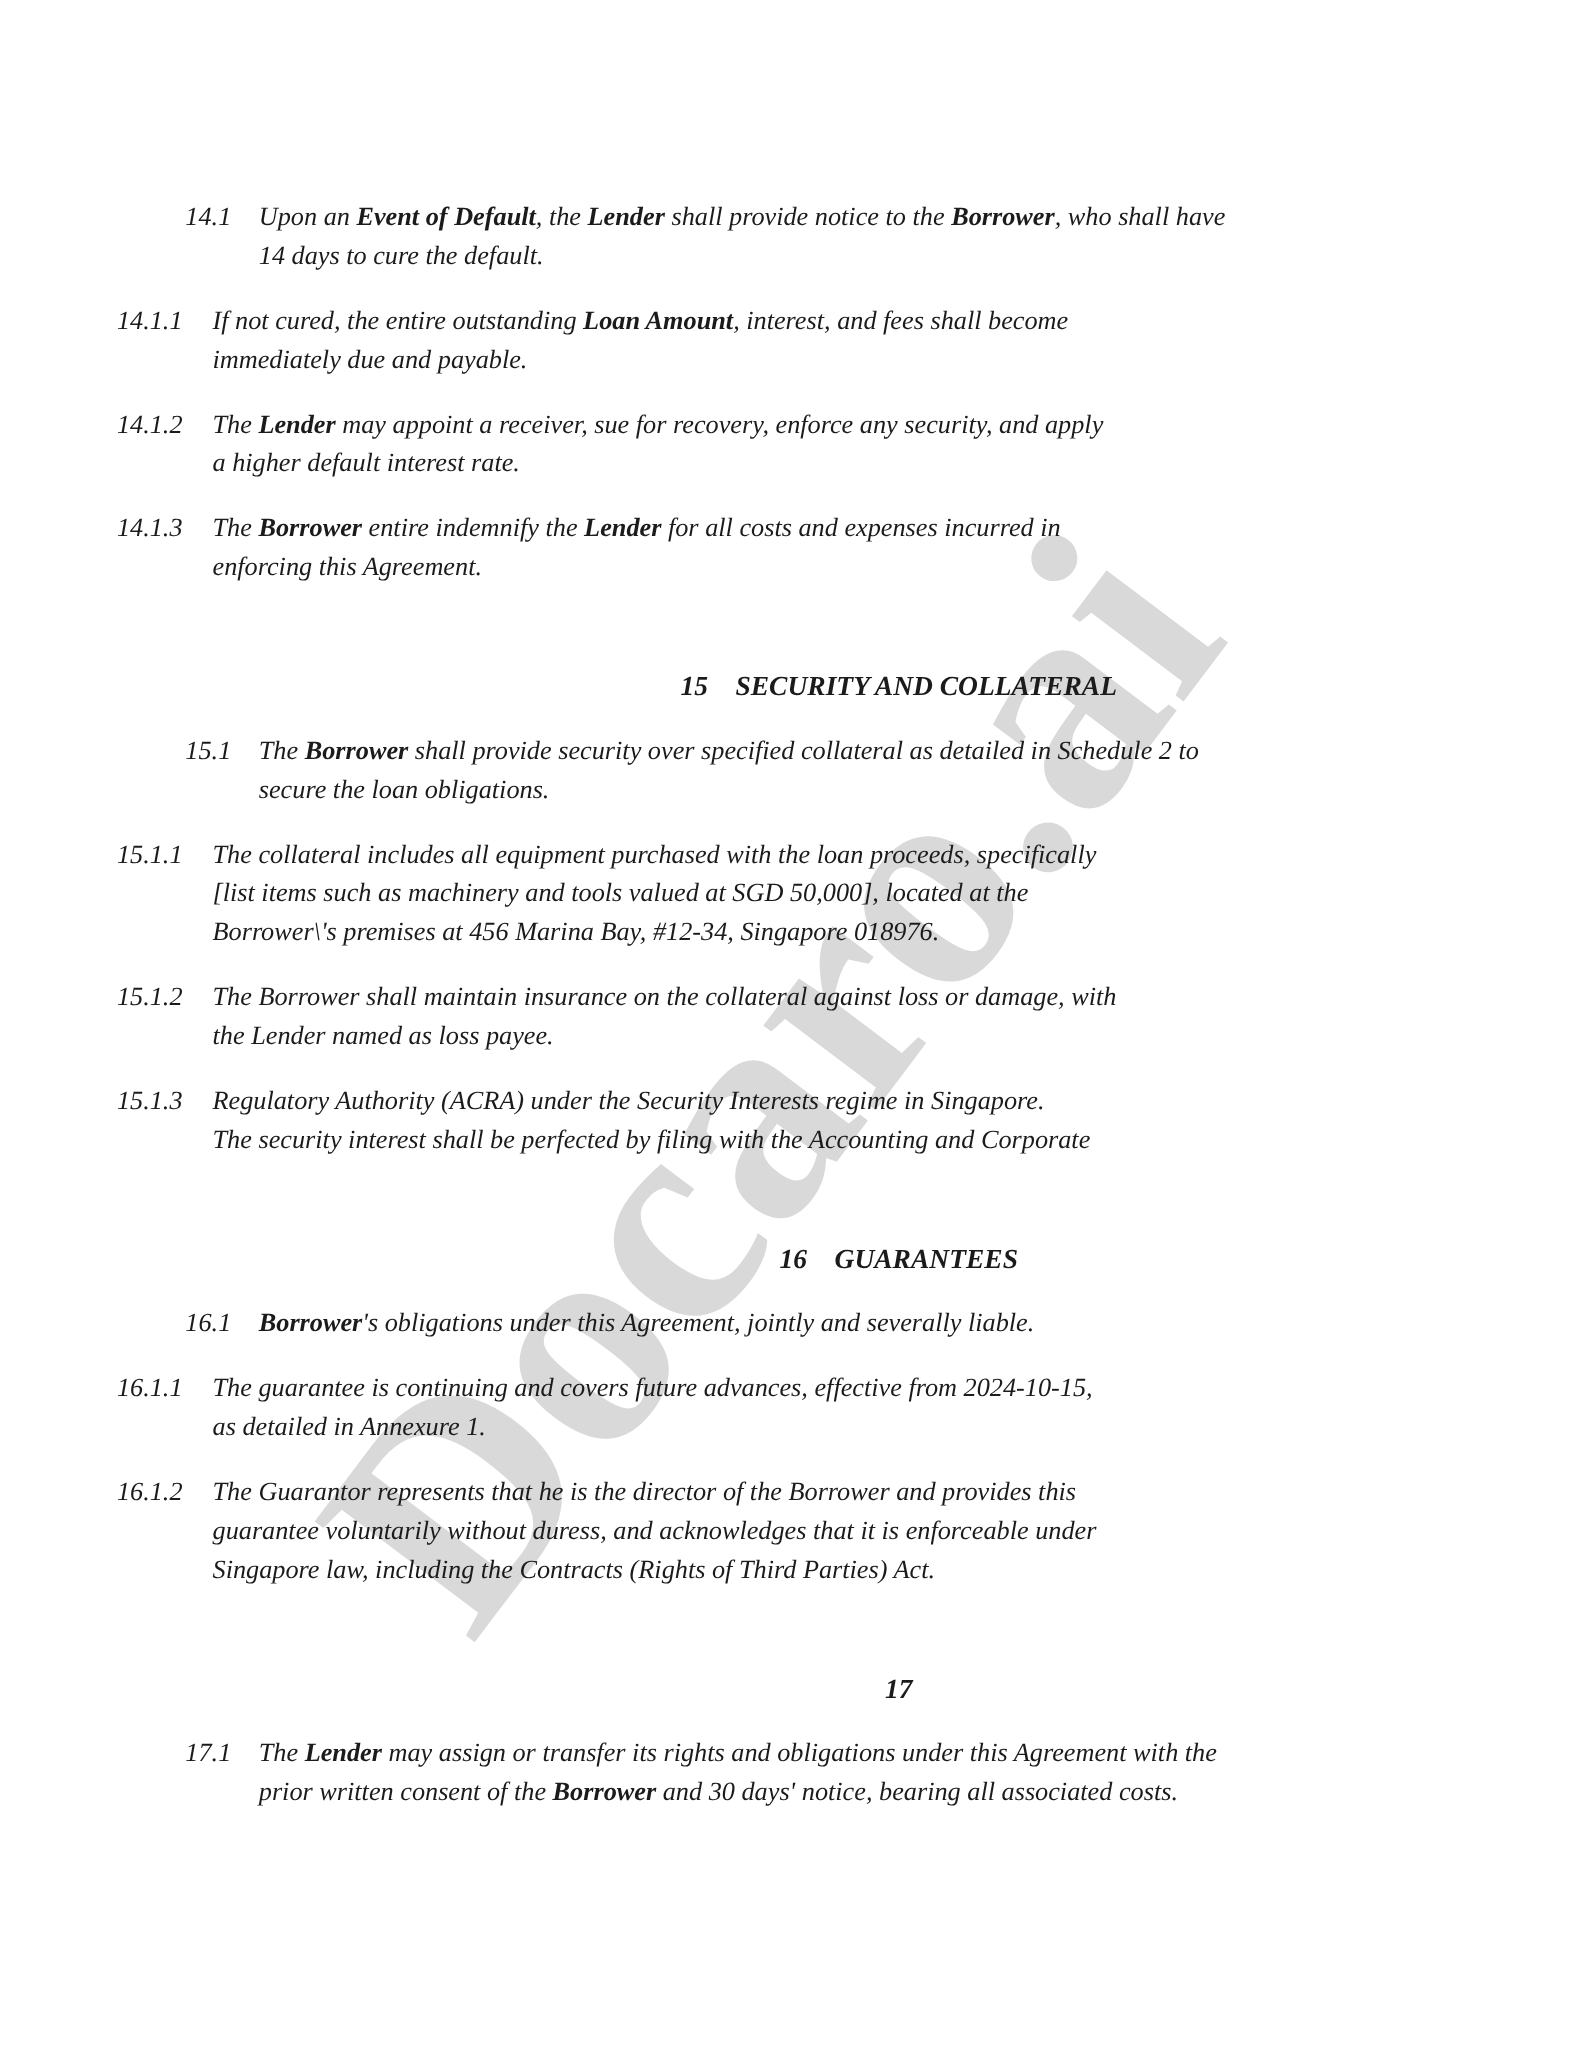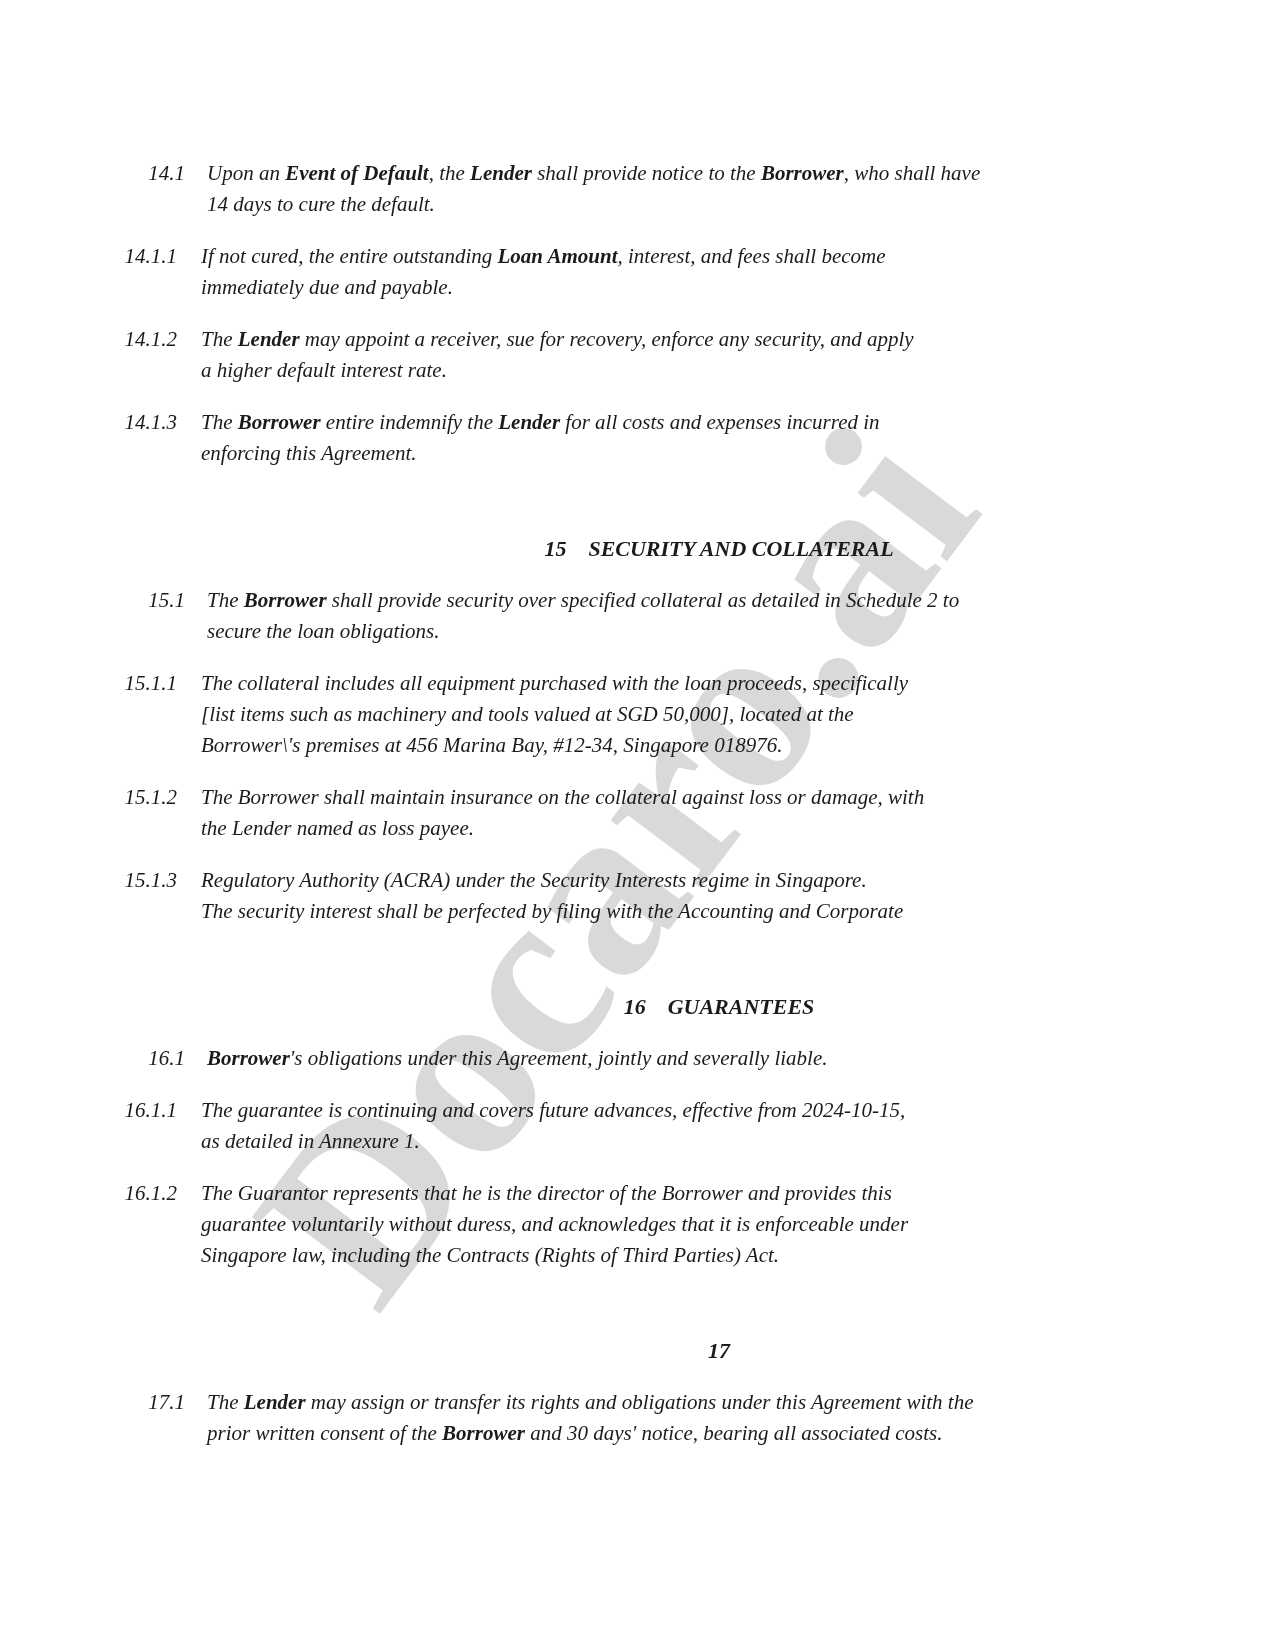--- a/index.html
+++ b/index.html
@@ -46,21 +46,21 @@
   .row.h {
     margin-top: 64px;
     margin-bottom: 21px;
     font-weight: bold;
     font-size: 22px;
     justify-content: center;
   }
   .l1 { margin-left: 143px; }
   .l1 .num { width: 42px; }
   .l1 .txt { margin-left: 22px; }
-  .l2 { margin-left: 119px; }
+  .l2 { margin-left: 88px; }
   .l2 .num { width: 58px; }
   .l2 .txt { margin-left: 24px; }
   .num {
     flex: none;
     text-align: right;
   }
   .txt { flex: none; }
   .line { white-space: pre; }
   .b { font-weight: bold; }
 </style>

